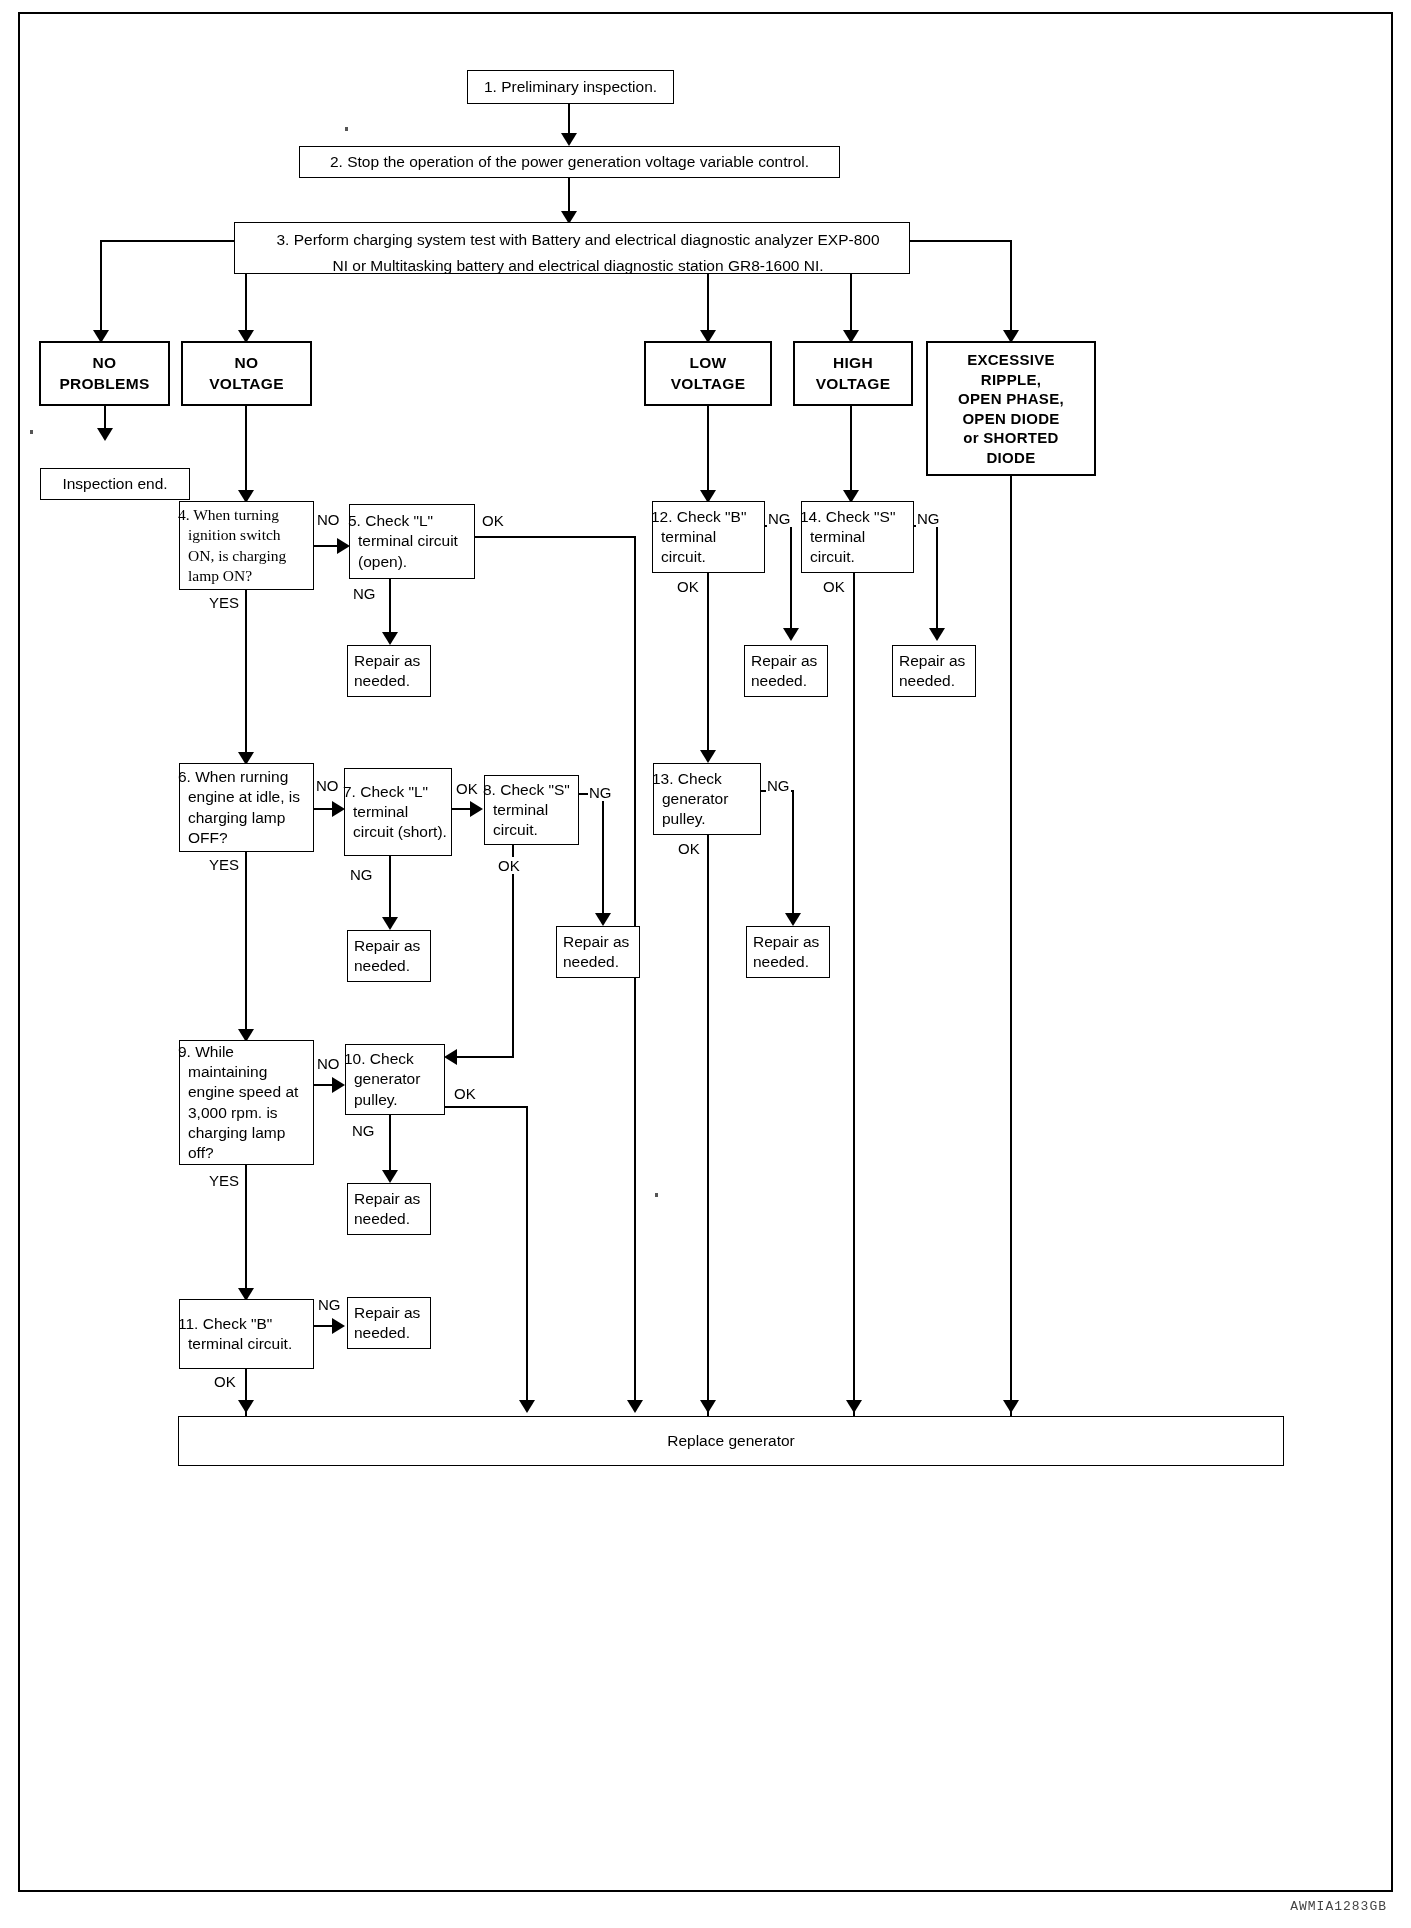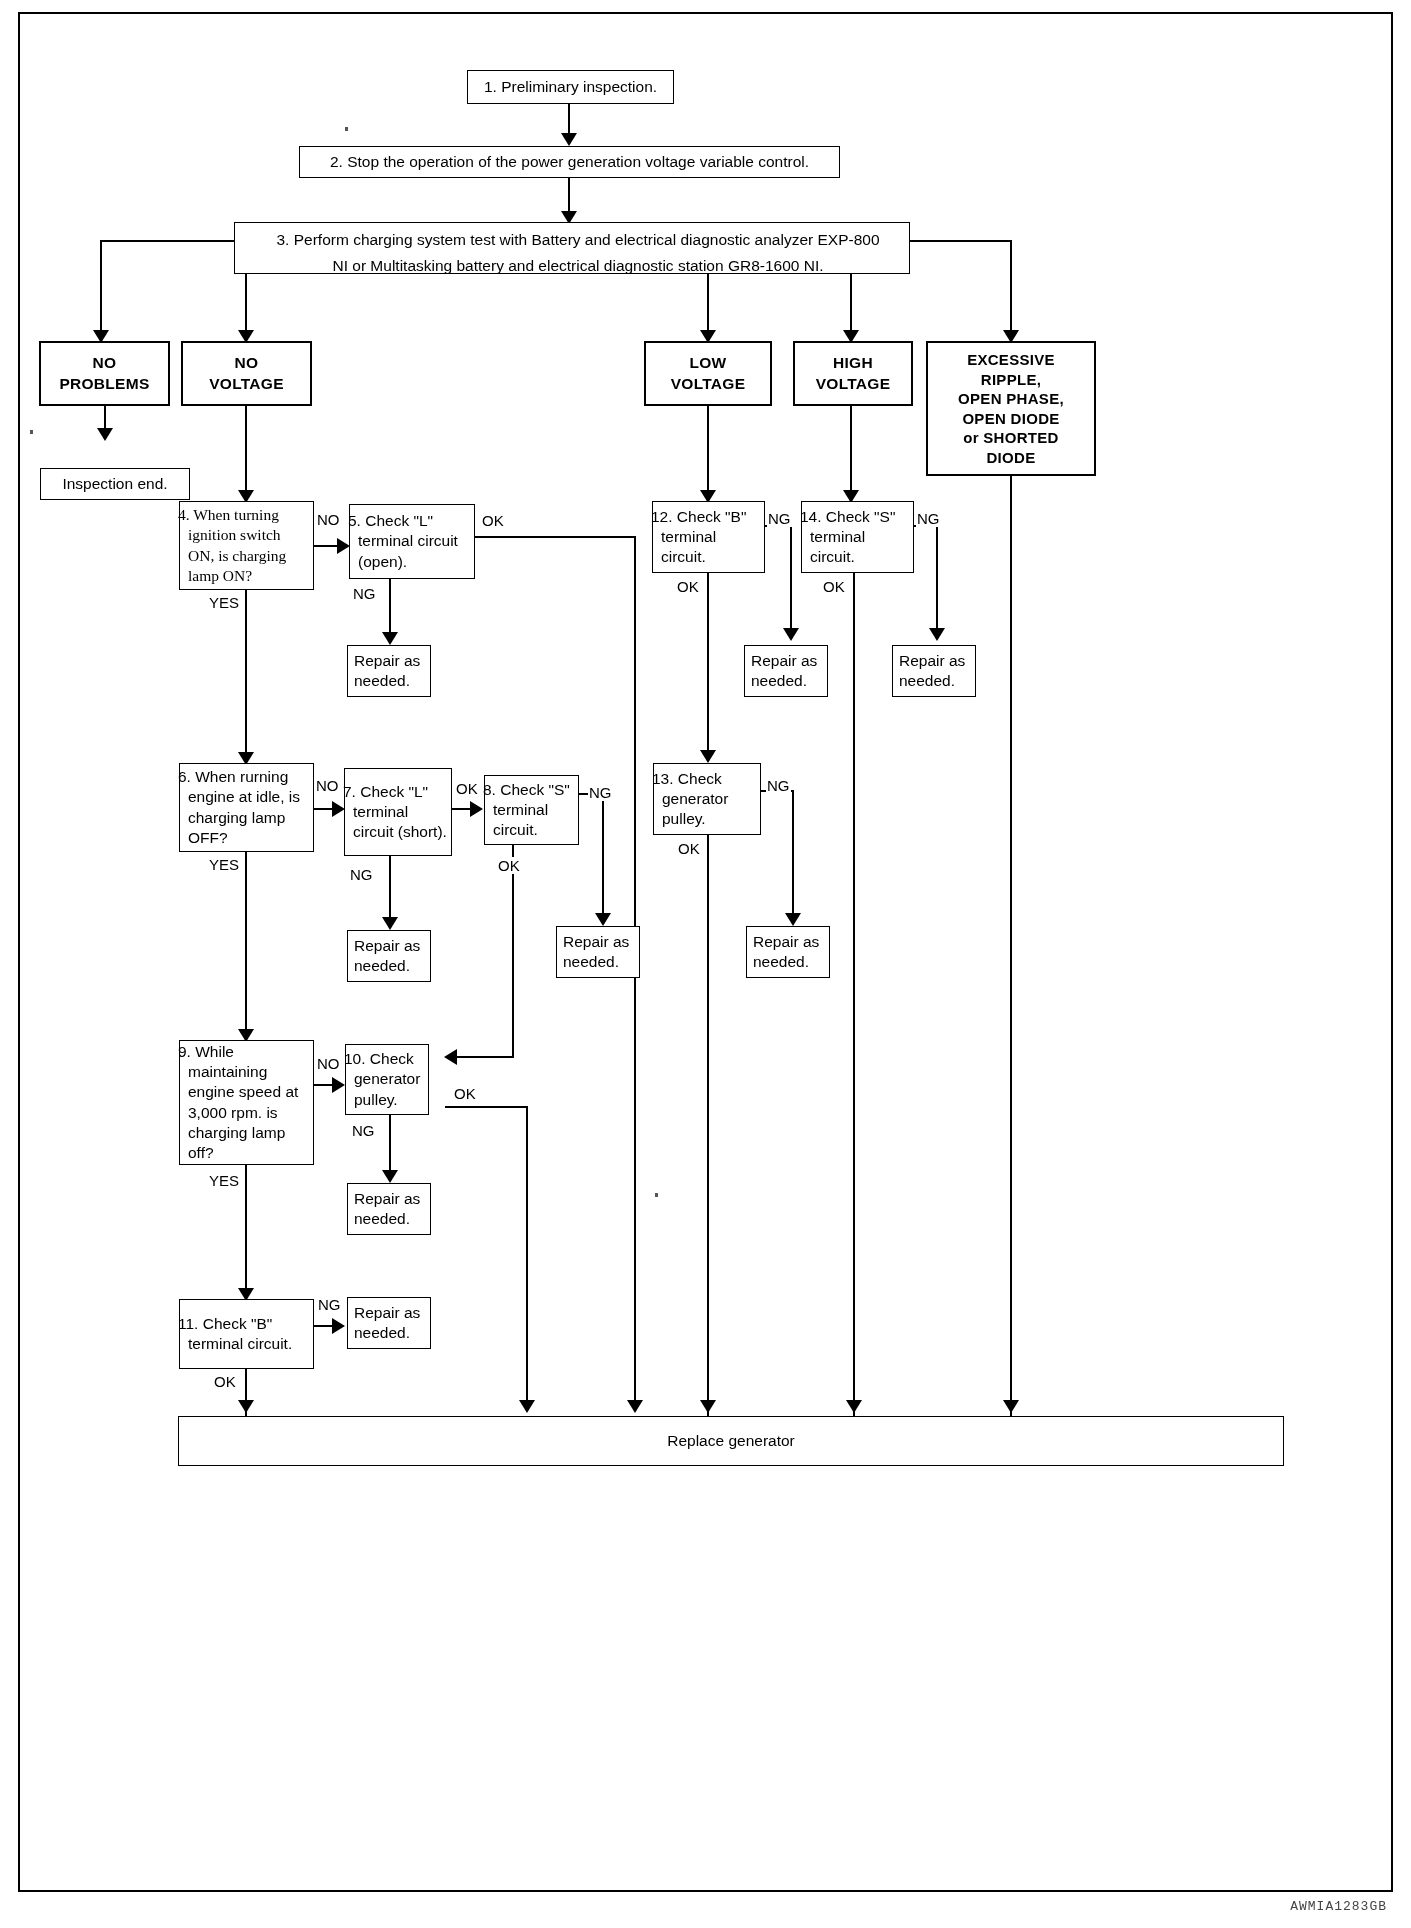--- a/index.html
+++ b/index.html
@@ -254,21 +254,21 @@
 
   <div class="node left hang" style="left:179px; top:1040px; width:135px; height:125px;">
     <span class="txt">9. While maintaining engine speed at 3,000 rpm. is charging lamp off?</span>
   </div>
 
   <div class="hline" style="left:314px; top:1084px; width:26px;"></div>
   <div class="arrowright" style="left:332px; top:1077px;"></div>
   <div class="elabel" style="left:316px; top:1055px;">NO</div>
   <div class="elabel" style="left:208px; top:1172px;">YES</div>
 
-  <div class="node left hang" style="left:345px; top:1044px; width:84px; height:71px;justify-content:center;">
+  <div class="node left hang" style="left:345px; top:1044px; width:100px; height:71px;justify-content:center;">
     <span class="txt">10. Check generator pulley.</span>
   </div>
 
   <div class="vline" style="left:389px; top:1115px; height:62px;"></div>
   <div class="arrowdown" style="left:382px; top:1170px;"></div>
   <div class="elabel" style="left:351px; top:1122px;">NG</div>
   <div class="node left" style="left:347px; top:1183px; width:84px; height:52px;">
     <span class="txt">Repair as needed.</span>
   </div>
 

